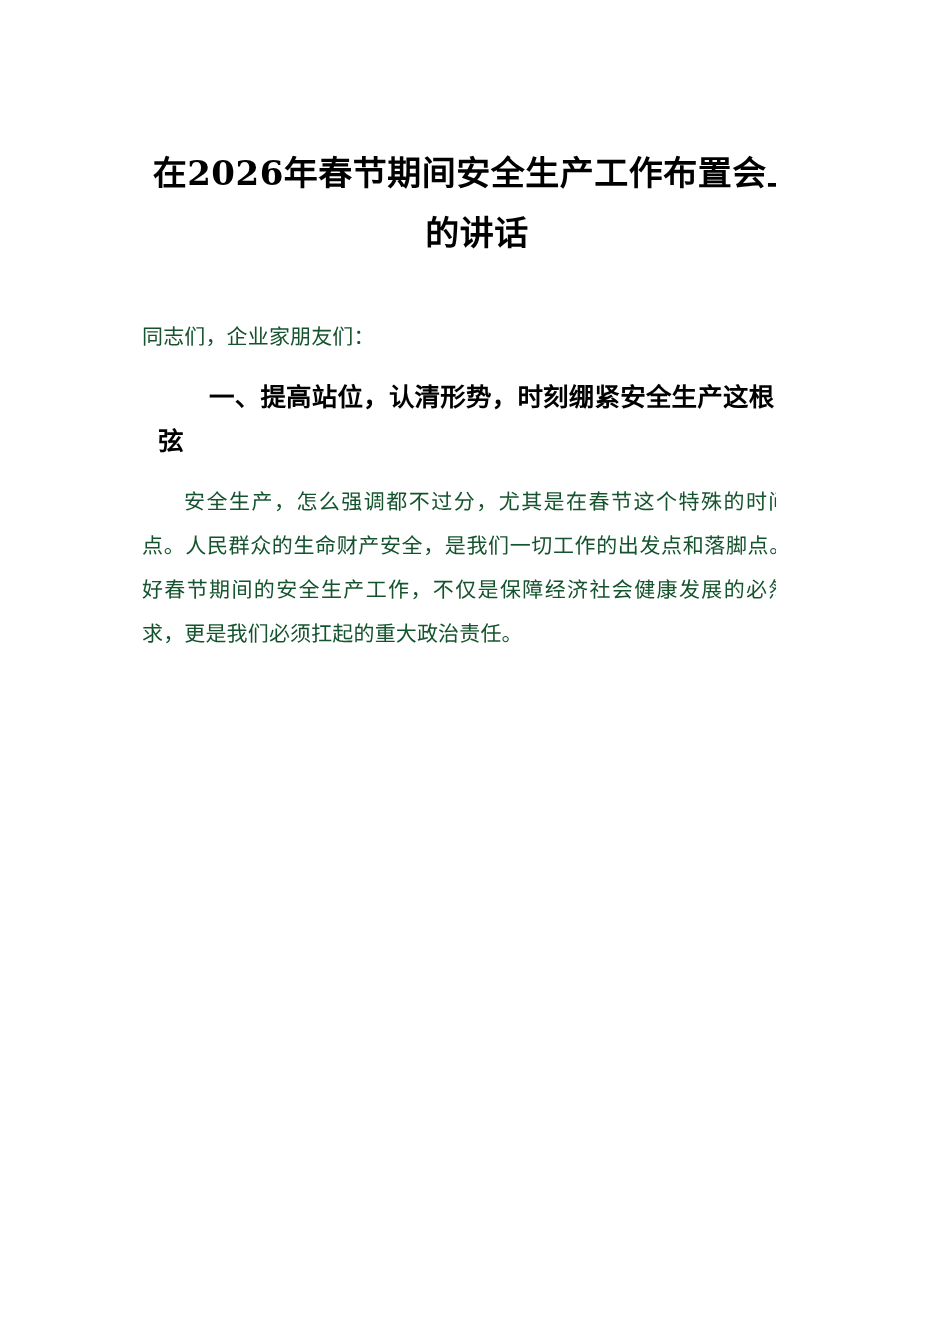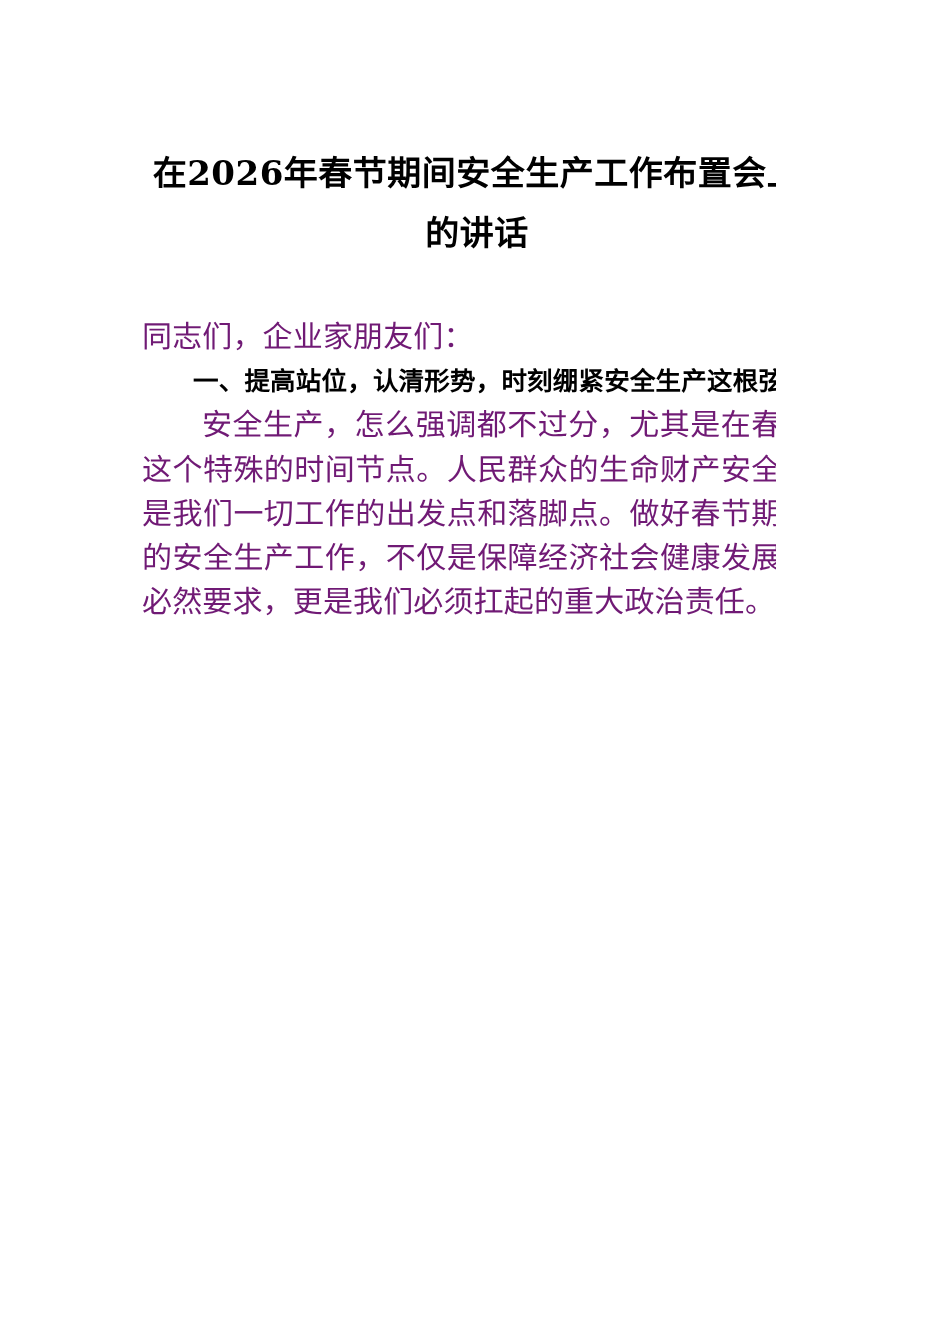--- a/index.html
+++ b/index.html
@@ -38,23 +38,23 @@
     letter-spacing: 0.5px;
     padding-top: 143px;
     word-break: break-all;
   }
 
   
   .para {
     margin: 0;
     padding: 0;
     font-family: "Liberation Serif", "DejaVu Serif", serif;
-    font-size: 30px;
+    font-size: 21px;
     line-height: 44.2px;
-    color: #701a75;
+    color: #14532d;
     text-align: justify;
     text-justify: inter-character;
     text-align-last: left;
     word-break: break-all;
     letter-spacing: 0.15px;
   }
 
   .para.indent {
     text-indent: 2em;
   }
@@ -63,21 +63,21 @@
     text-indent: 0;
   }
 
   
   .body-start {
     margin-top: 52px;
   }
 
   
   .section-heading {
-    margin: 0;
+    margin: 16px;
     padding: 0;
     font-family: "Liberation Sans", "DejaVu Sans", sans-serif;
     font-weight: 700;
     font-size: 25.5px;
     line-height: 44.2px;
     color: #000000;
     text-indent: 2em;
     letter-spacing: 0.2px;
     word-break: break-all;
   }

